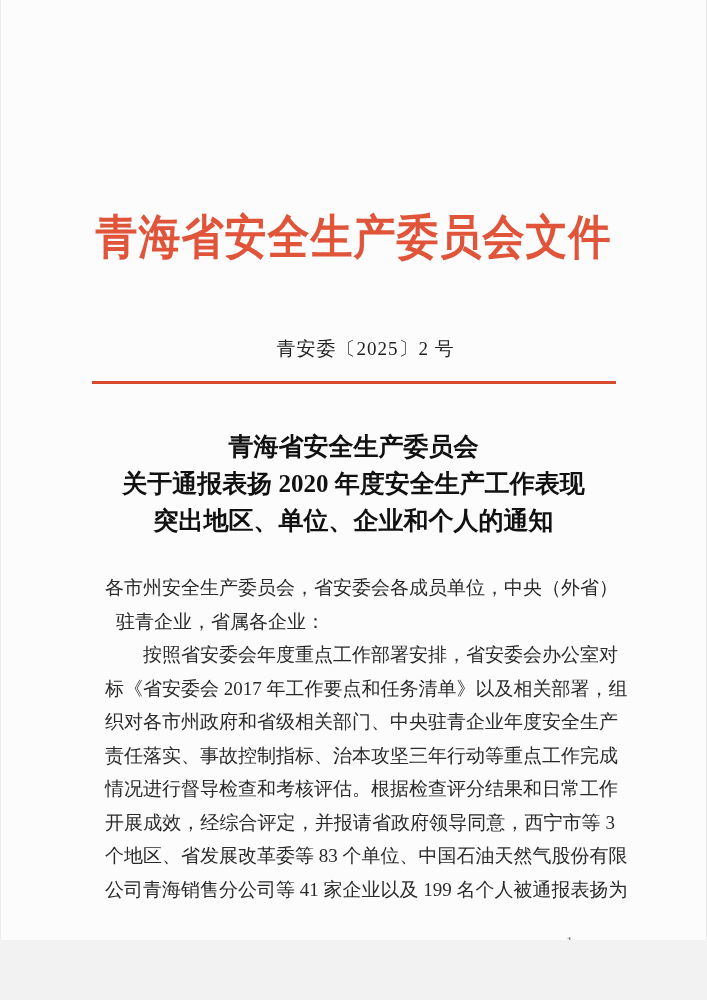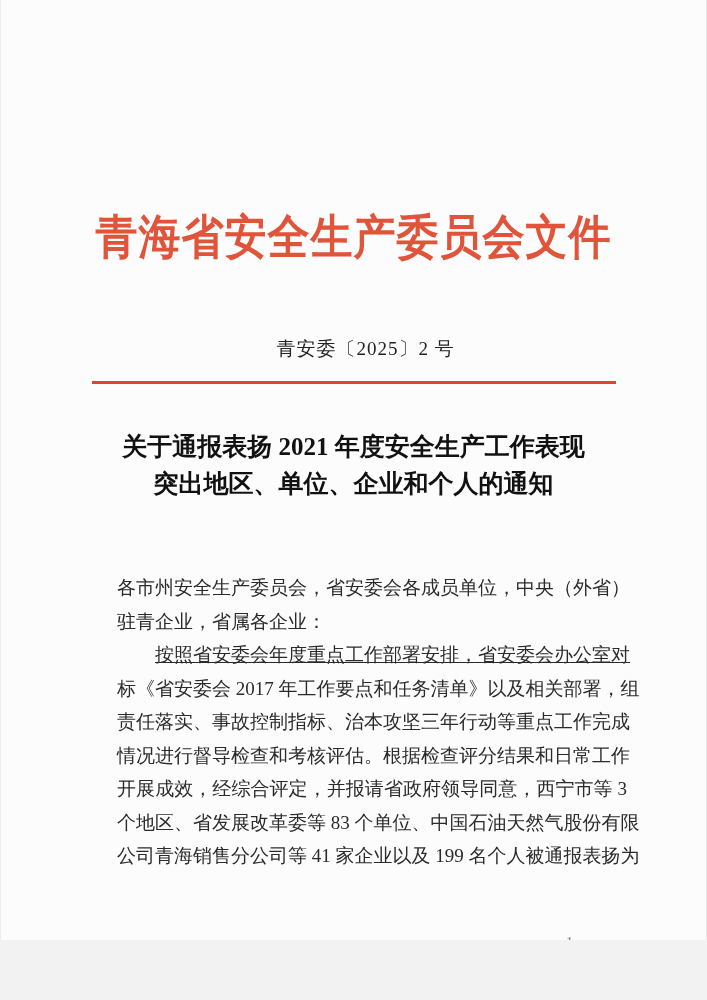--- a/index.html
+++ b/index.html
@@ -66,38 +66,38 @@
     font-size: 25px;
     font-weight: bold;
     line-height: 37px;
     color: #111111;
     white-space: nowrap;
   }
   
   .body-block {
     position: absolute;
     top: 571px;
-    left: 116px;
+    left: 104px;
     width: 510px;
     font-size: 19px;
     line-height: 33.5px;
     color: #2a2a2a;
   }
   .body-line {
     text-align: justify;
     text-align-last: justify;
     white-space: nowrap;
   }
   .body-line.short {
     text-align: left;
     text-align-last: left;
+    margin-left: 11px;
   }
   .body-line.indent {
     text-indent: 2em;
-    text-decoration: underline;
   }
   
   .page-number {
     position: absolute;
     top: 934px;
     left: 0;
     width: 600px;
     text-align: right;
     font-size: 15px;
     letter-spacing: 3px;
@@ -110,29 +110,31 @@
 
 <div class="page">
 
   <div class="red-title" style="color: rgb(224, 84, 58);">青海省安全生产委员会文件</div>
 
   <div class="doc-number">青安委〔2025〕2 号</div>
 
   <hr class="red-rule" style="background: rgb(217, 73, 46);">
 
   <div class="notice-title">
-    <div>关于通报表扬 2021 年度安全生产工作表现</div>
+    <div>青海省安全生产委员会</div>
+    <div>关于通报表扬 2020 年度安全生产工作表现</div>
     <div>突出地区、单位、企业和个人的通知</div>
   </div>
 
   <div class="body-block">
     <div class="body-line">各市州安全生产委员会，省安委会各成员单位，中央（外省）</div>
     <div class="body-line short">驻青企业，省属各企业：</div>
     <div class="body-line indent">按照省安委会年度重点工作部署安排，省安委会办公室对</div>
     <div class="body-line">标《省安委会 2017 年工作要点和任务清单》以及相关部署，组</div>
+    <div class="body-line">织对各市州政府和省级相关部门、中央驻青企业年度安全生产</div>
     <div class="body-line">责任落实、事故控制指标、治本攻坚三年行动等重点工作完成</div>
     <div class="body-line">情况进行督导检查和考核评估。根据检查评分结果和日常工作</div>
     <div class="body-line">开展成效，经综合评定，并报请省政府领导同意，西宁市等 3</div>
     <div class="body-line">个地区、省发展改革委等 83 个单位、中国石油天然气股份有限</div>
     <div class="body-line">公司青海销售分公司等 41 家企业以及 199 名个人被通报表扬为</div>
   </div>
 
   <div class="page-number">— 1 —</div>
 
 </div>

